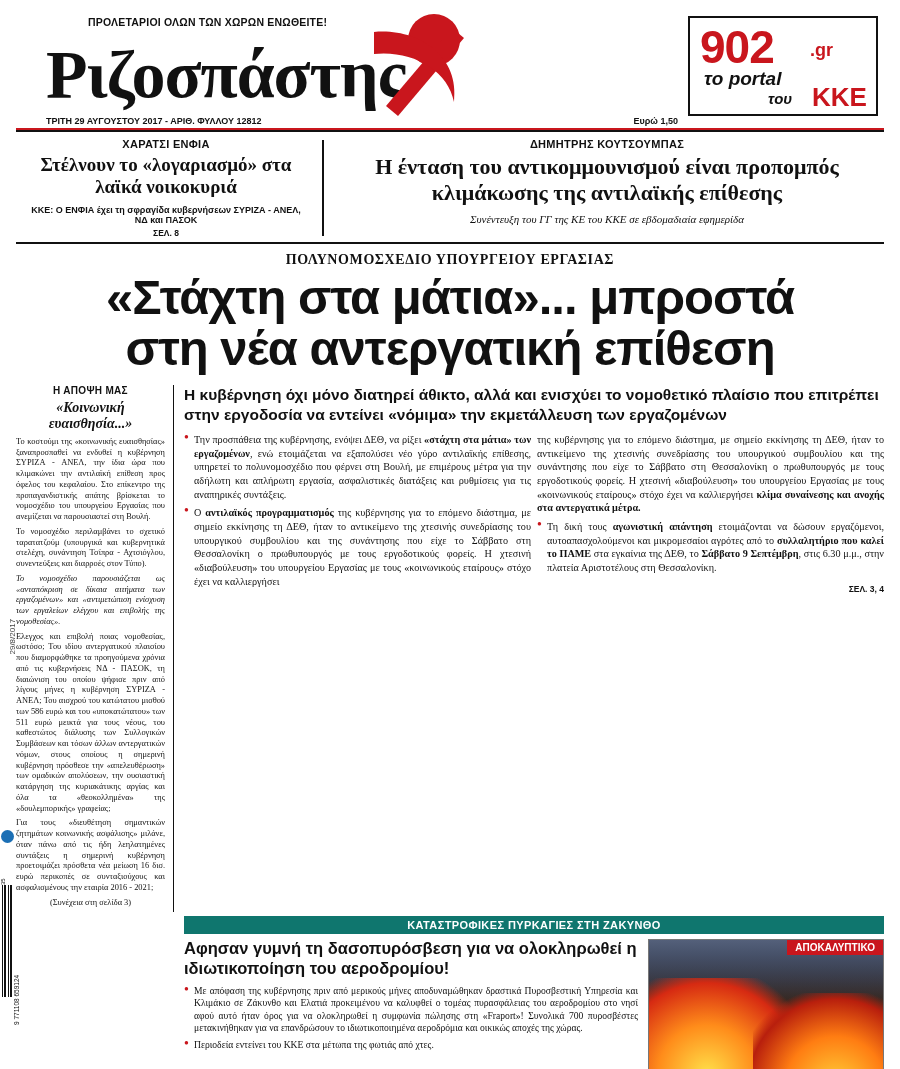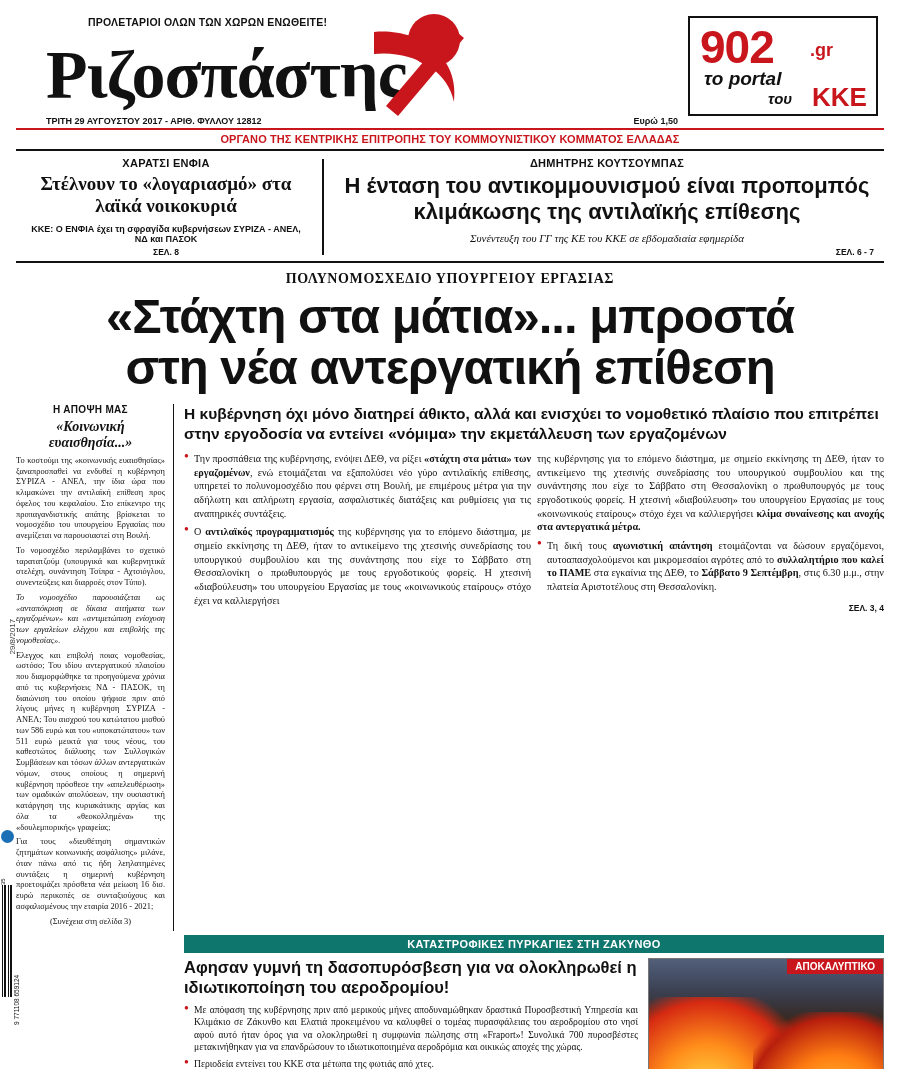--- a/index.html
+++ b/index.html
@@ -90,21 +90,21 @@
   .teaser-right { flex: 1; padding: 0 10px; text-align: center; }
   .kicker {
     font-family: "Liberation Sans", sans-serif;
     font-weight: bold; font-size: 11px; color: #111; letter-spacing: .3px;
   }
   .teaser-left h2 {
     font-family: "Liberation Serif", serif;
     font-weight: bold; font-size: 19px; line-height: 1.18; margin: 4px 0 6px 0;
   }
   .teaser-right h2 {
-    font-family: Liberation Sans, sans-serif;
+    font-family: Liberation Serif, serif;
     font-weight: bold; font-size: 22px; line-height: 1.2; margin: 4px 0 6px 0;
   }
   .teaser-sub {
     font-family: "Liberation Sans", sans-serif;
     font-weight: bold; font-size: 9px;
   }
   .teaser-subi {
     font-family: "Liberation Serif", serif;
     font-style: italic; font-size: 11px;
   }
@@ -265,36 +265,34 @@
       <span class="tou">του</span>
       <span class="kke">ΚΚΕ</span>
     </div>
   </div>
 
   <div class="dateline">
     <span>ΤΡΙΤΗ 29 ΑΥΓΟΥΣΤΟΥ 2017 - ΑΡΙΘ. ΦΥΛΛΟΥ 12812</span>
     <span class="price">Ευρώ 1,50</span>
   </div>
   <div class="redrule"></div>
-  <div class="organ">ΟΡΓΑΝΟ ΤΗΣ ΚΕΝΤΡΙΚΗΣ ΕΠΙΤΡΟΠΗΣ ΤΟΥ ΚΟΜΜΟΥΝΙΣΤΙΚΟΥ ΚΟΜΜΑΤΟΣ ΕΛΛΑΔΑΣ</div>
   <div class="blackrule"></div>
 
   <div class="teasers">
     <div class="teaser-left">
       <div class="kicker">ΧΑΡΑΤΣΙ ΕΝΦΙΑ</div>
       <h2>Στέλνουν το «λογαριασμό» στα λαϊκά νοικοκυριά</h2>
       <div class="teaser-sub">ΚΚΕ: Ο ΕΝΦΙΑ έχει τη σφραγίδα κυβερνήσεων ΣΥΡΙΖΑ - ΑΝΕΛ, ΝΔ και ΠΑΣΟΚ</div>
       <div class="page-ref center">ΣΕΛ. 8</div>
     </div>
     <div class="teaser-div"></div>
     <div class="teaser-right">
       <div class="kicker">ΔΗΜΗΤΡΗΣ ΚΟΥΤΣΟΥΜΠΑΣ</div>
       <h2>Η ένταση του αντικομμουνισμού είναι προπομπός κλιμάκωσης της αντιλαϊκής επίθεσης</h2>
       <div class="teaser-subi">Συνέντευξη του ΓΓ της ΚΕ του ΚΚΕ σε εβδομαδιαία εφημερίδα</div>
-      <div class="page-ref">ΣΕΛ. 6 - 7</div>
     </div>
   </div>
 
   <div class="mainrule"></div>
 
   <div class="overline">ΠΟΛΥΝΟΜΟΣΧΕΔΙΟ ΥΠΟΥΡΓΕΙΟΥ ΕΡΓΑΣΙΑΣ</div>
   <div class="headline">
     <div>«Στάχτη στα μάτια»... μπροστά</div>
     <div>στη νέα αντεργατική επίθεση</div>
   </div>

